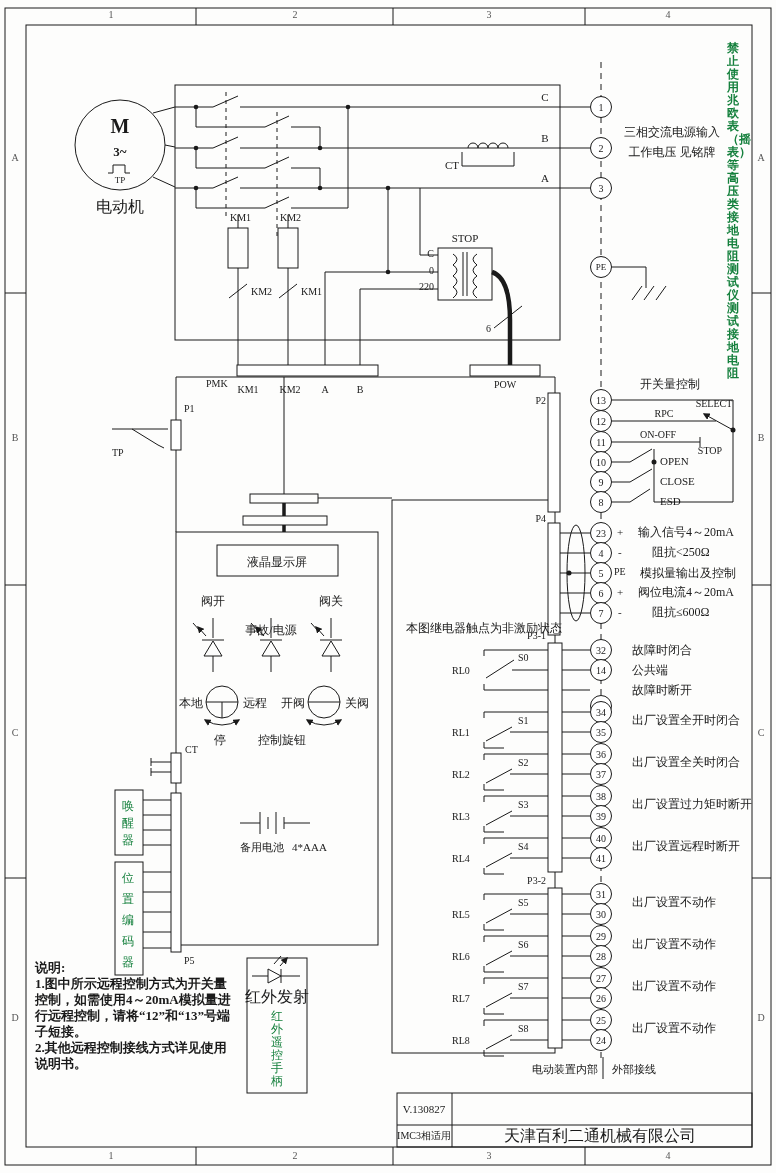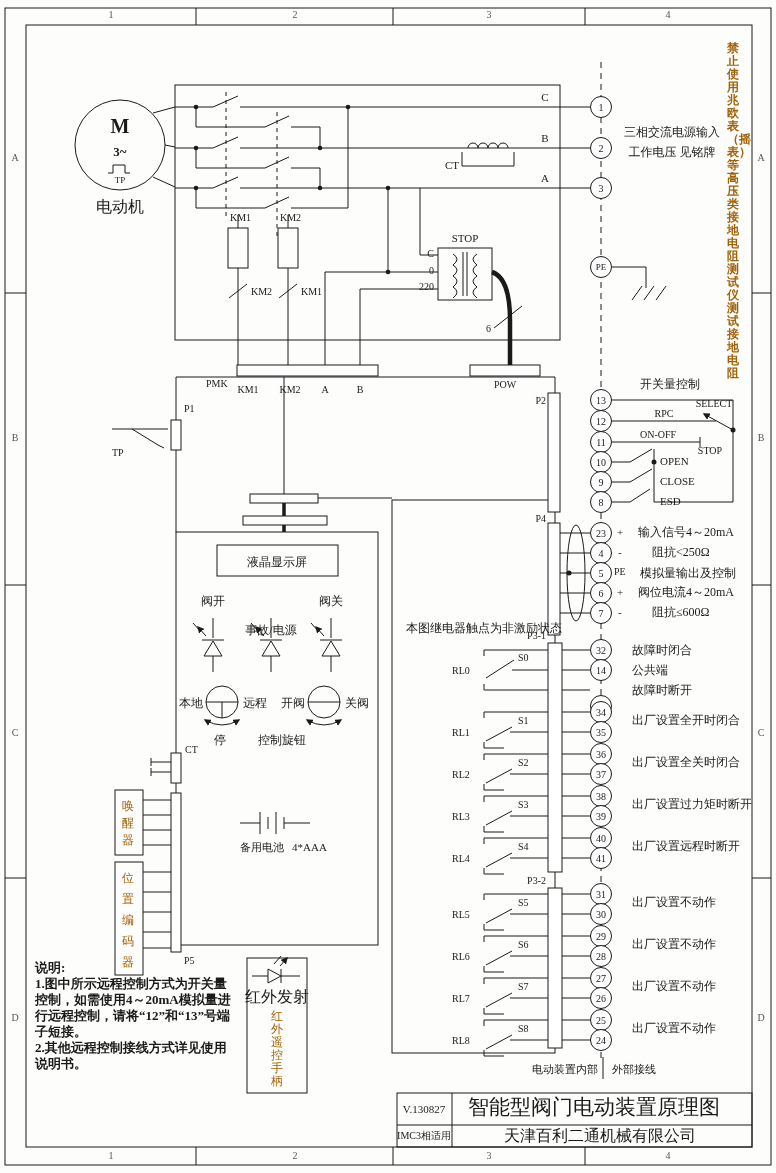--- a/index.html
+++ b/index.html
@@ -6,21 +6,21 @@
   .sheet{position:relative;width:776px;height:1173px;background:#fdfdfc;margin:0 auto;
          font-family:"Liberation Serif",serif;color:#1a1a1a;overflow:hidden}
   .sheet svg{position:absolute;left:0;top:0}
   .lbl{position:absolute;white-space:nowrap;line-height:1;color:#1a1a1a}
   .lc{transform:translateX(-50%)}
   .lr{transform:translateX(-100%)}
   .zone{color:#555}
   .term{position:absolute;width:22px;height:22px;border:1px solid #1a1a1a;border-radius:50%;
         background:#fff;font-size:10px;line-height:21px;text-align:center;box-sizing:border-box}
   .term-pe{font-size:9px}
-  .vtext{position:absolute;word-break:break-all;width:14px;font-size:12px;line-height:14px;color:#a16207}
+  .vtext{position:absolute;word-break:break-all;width:14px;font-size:12px;line-height:14px;color:#15803d}
   .b{font-weight:bold}
 </style>
 </head>
 <body>
 
 <div class="sheet">
 
 <svg width="776" height="1173" viewBox="0 0 776 1173">
   <defs>
     <marker id="ah" viewBox="0 0 10 10" refX="8" refY="5" markerWidth="7" markerHeight="7" orient="auto-start-reverse">
@@ -333,18 +333,17 @@
 
 <span class="lbl b" style="left:35px;top:961px;font-size:13px">说明:</span>
 <span class="lbl b" style="left:35px;top:977px;font-size:13px">1.图中所示远程控制方式为开关量</span>
 <span class="lbl b" style="left:35px;top:993px;font-size:13px">控制，如需使用4～20mA模拟量进</span>
 <span class="lbl b" style="left:35px;top:1009px;font-size:13px">行远程控制，请将“12”和“13”号端</span>
 <span class="lbl b" style="left:35px;top:1025px;font-size:13px">子短接。</span>
 <span class="lbl b" style="left:35px;top:1041px;font-size:13px">2.其他远程控制接线方式详见使用</span>
 <span class="lbl b" style="left:35px;top:1057px;font-size:13px">说明书。</span>
 
 <span class="lbl lc" style="left:424px;top:1104px;font-size:11px">V.130827</span>
-<span class="lbl lc" style="left:594px;top:1097px;font-size:21px">智能型阀门电动装置原理图</span>
 <span class="lbl" style="left:696px;top:1176px;font-size:10px">HC3P  13V1</span>
 <span class="lbl lc" style="left:424px;top:1131px;font-size:10px">IMC3相适用</span>
 <span class="lbl lc" style="left:600px;top:1128px;font-size:16px">天津百利二通机械有限公司</span>
 
 </div>
 
 </body></html>

